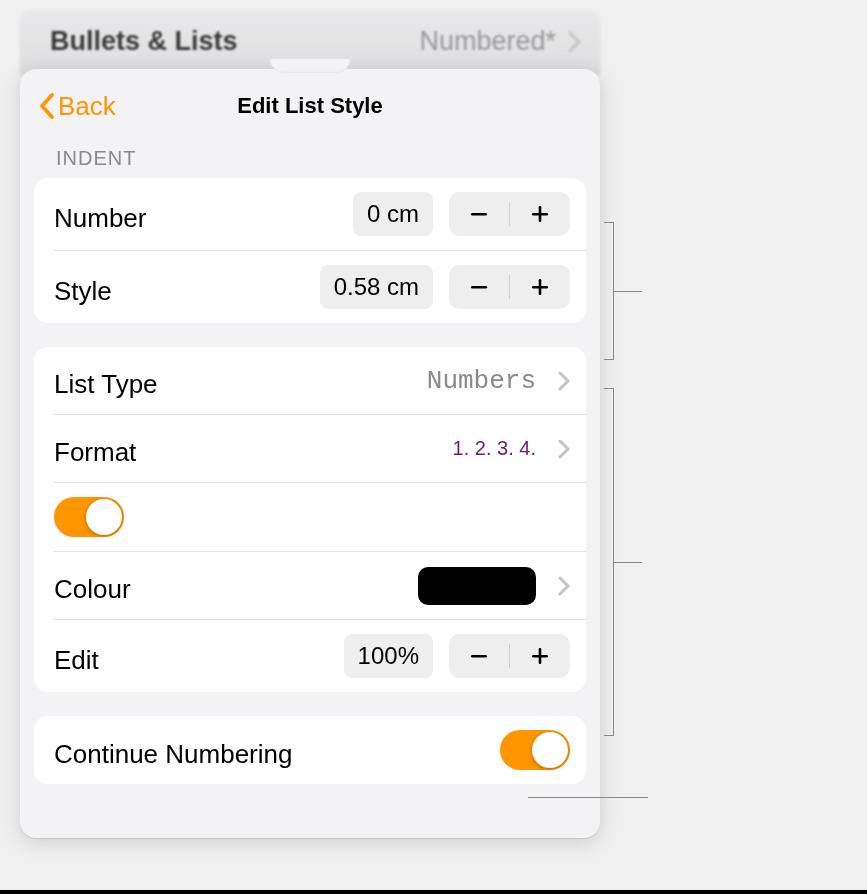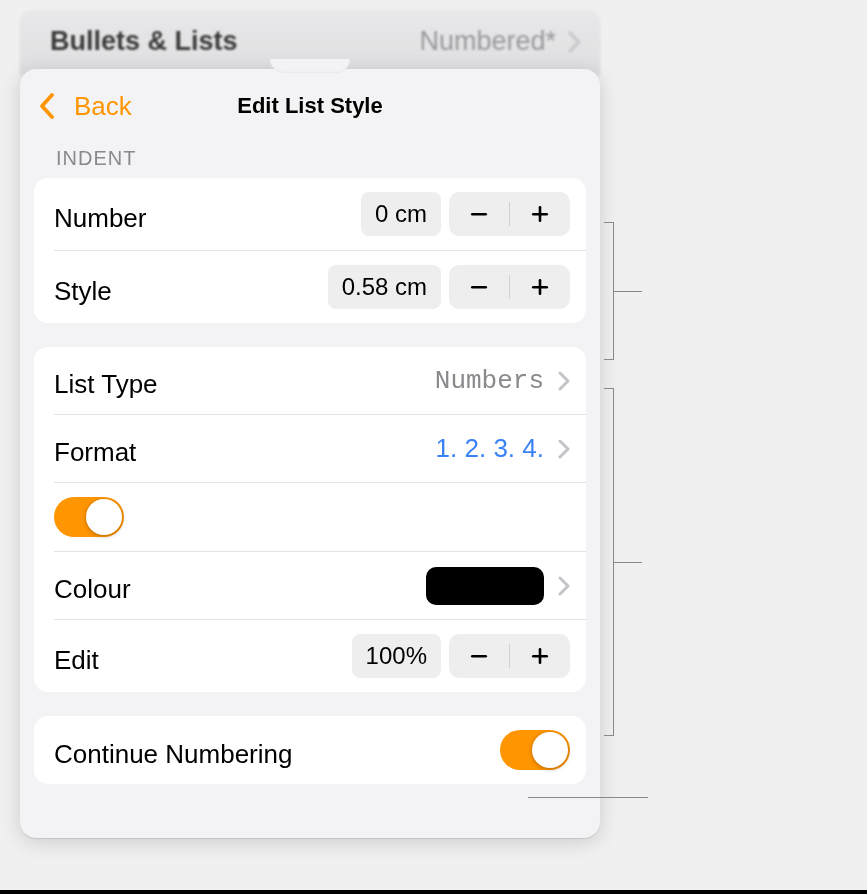--- a/index.html
+++ b/index.html
@@ -81,21 +81,21 @@
       justify-content: center;
       position: relative;
       padding: 6px 4px 22px 4px;
     }
     
     .back-button {
       position: absolute;
       left: 4px;
       display: flex;
       align-items: center;
-      gap: 18px;
+      gap: 2px;
       color: #ff9500;
       font-size: 26px;
       cursor: pointer;
     }
     
     .back-chevron svg {
       display: block;
     }
     
     .panel-title {
@@ -134,21 +134,21 @@
     
     .row-label {
       font-size: 26px;
       color: #000;
       margin-top: 8px;
     }
     
     .row-controls {
       display: flex;
       align-items: center;
-      gap: 8px;
+      gap: 16px;
     }
     
     .value-pill {
       background: #eeeeef;
       border-radius: 8px;
       padding: 8px 14px;
       font-size: 24px;
       color: #000;
       min-width: 78px;
       text-align: center;
@@ -178,22 +178,22 @@
       margin: 10px 0;
     }
     
     .row-value {
       font-size: 26px;
       color: #8a8a8e;
       font-family: Liberation Mono, monospace;
     }
     
     .row-value-dark {
-      font-size: 26px;
-      color: #3b82f6;
+      font-size: 20px;
+      color: #701a75;
     }
     
     .chevron-right {
       color: #c4c4c8;
       display: flex;
       align-items: center;
       margin-left: 6px;
     }
     
     .toggle {

